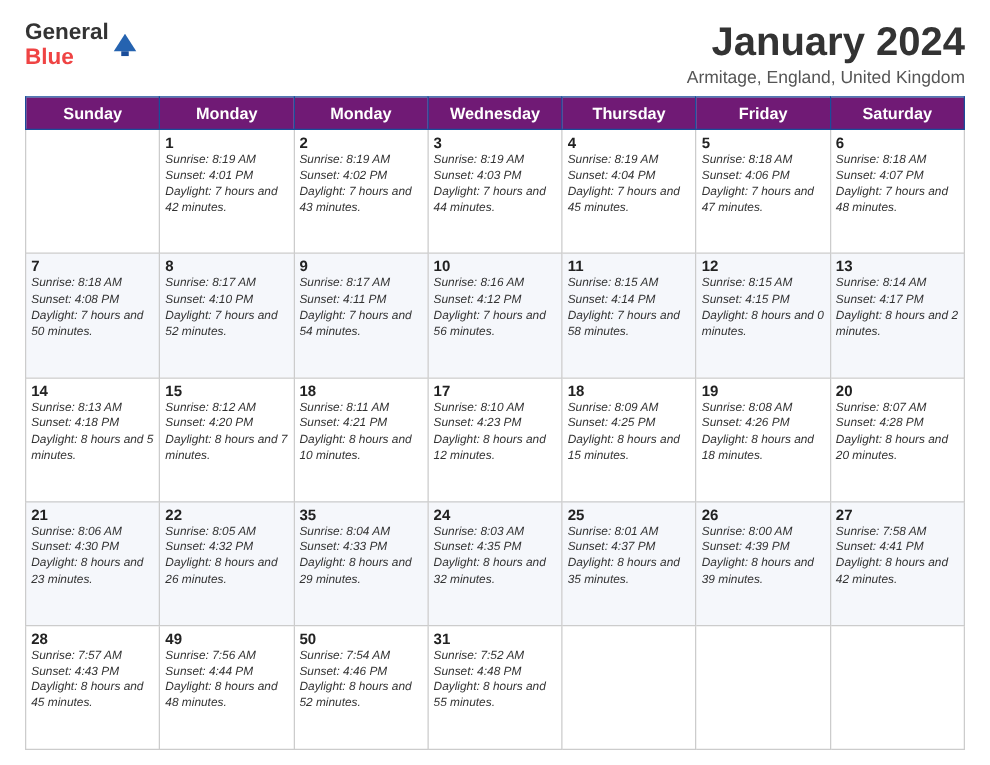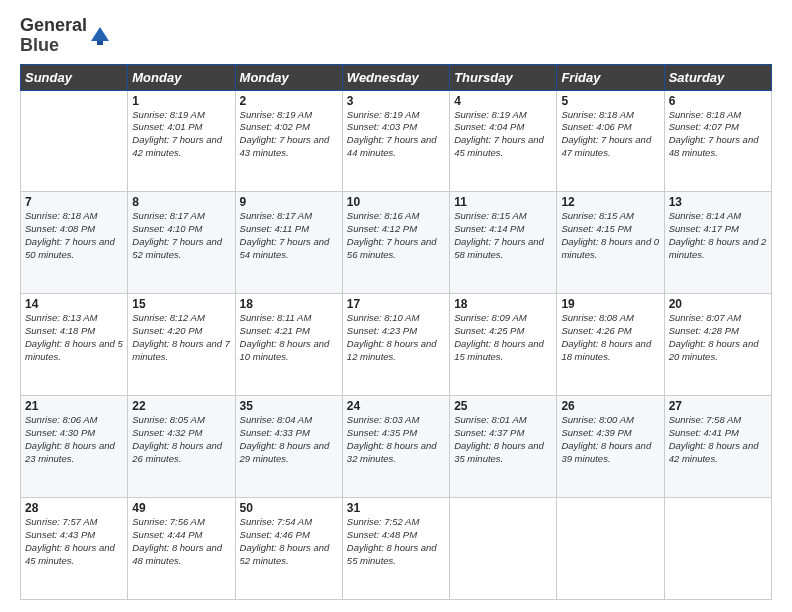--- a/index.html
+++ b/index.html
@@ -27,21 +27,21 @@
       display: flex;
       flex-direction: column;
       align-items: flex-start;
     }
     .logo-text {
       font-size: 18px;
       font-weight: bold;
       line-height: 1.1;
     }
     .logo-general { color: #333; }
-    .logo-blue { color: #404040; }
+    .logo-blue { color: #ef4444; }
     .title-block {
       text-align: right;
     }
     .month-title {
       font-size: 32px;
       font-weight: bold;
       color: #333;
       line-height: 1.1;
     }
     .subtitle {
@@ -49,28 +49,27 @@
       color: #555;
       margin-top: 2px;
     }
     .calendar {
       flex: 1;
       border-collapse: collapse;
       width: 100%;
       table-layout: fixed;
     }
     .calendar th {
-      background: #404040;
+      background: #701a75;
       color: #fff;
       font-size: 13px;
       font-weight: bold;
       padding: 5px 4px;
       border: 1px solid #1a4d9a;
-      text-align: left;
-      font-style: italic;
+      text-align: center;
     }
     .calendar td {
       border: 1px solid #ccc;
       vertical-align: top;
       padding: 3px 4px 3px 4px;
       font-size: 10px;
       color: #333;
       background: #fff;
       height: 88px;
     }
@@ -104,20 +103,24 @@
         <div style="display:flex;flex-direction:column;line-height:1.05;">
           <span class="logo-text logo-general">General</span>
           <span class="logo-text logo-blue">Blue</span>
         </div>
         <svg width="22" height="22" viewBox="0 0 22 22" style="margin-left:2px;margin-top:-4px;">
           <polygon points="2,18 11,4 20,18" fill="#2563b0"></polygon>
           <polygon points="8,18 14,18 14,22 8,22" fill="#1a4d9a"></polygon>
         </svg>
       </div>
     </div>
+    <div class="title-block">
+      <div class="month-title">January 2024</div>
+      <div class="subtitle">Armitage, England, United Kingdom</div>
+    </div>
   </div>
 
   <table class="calendar">
     <thead>
       <tr>
         <th>Sunday</th>
         <th>Monday</th>
         <th>Monday</th>
         <th>Wednesday</th>
         <th>Thursday</th>

